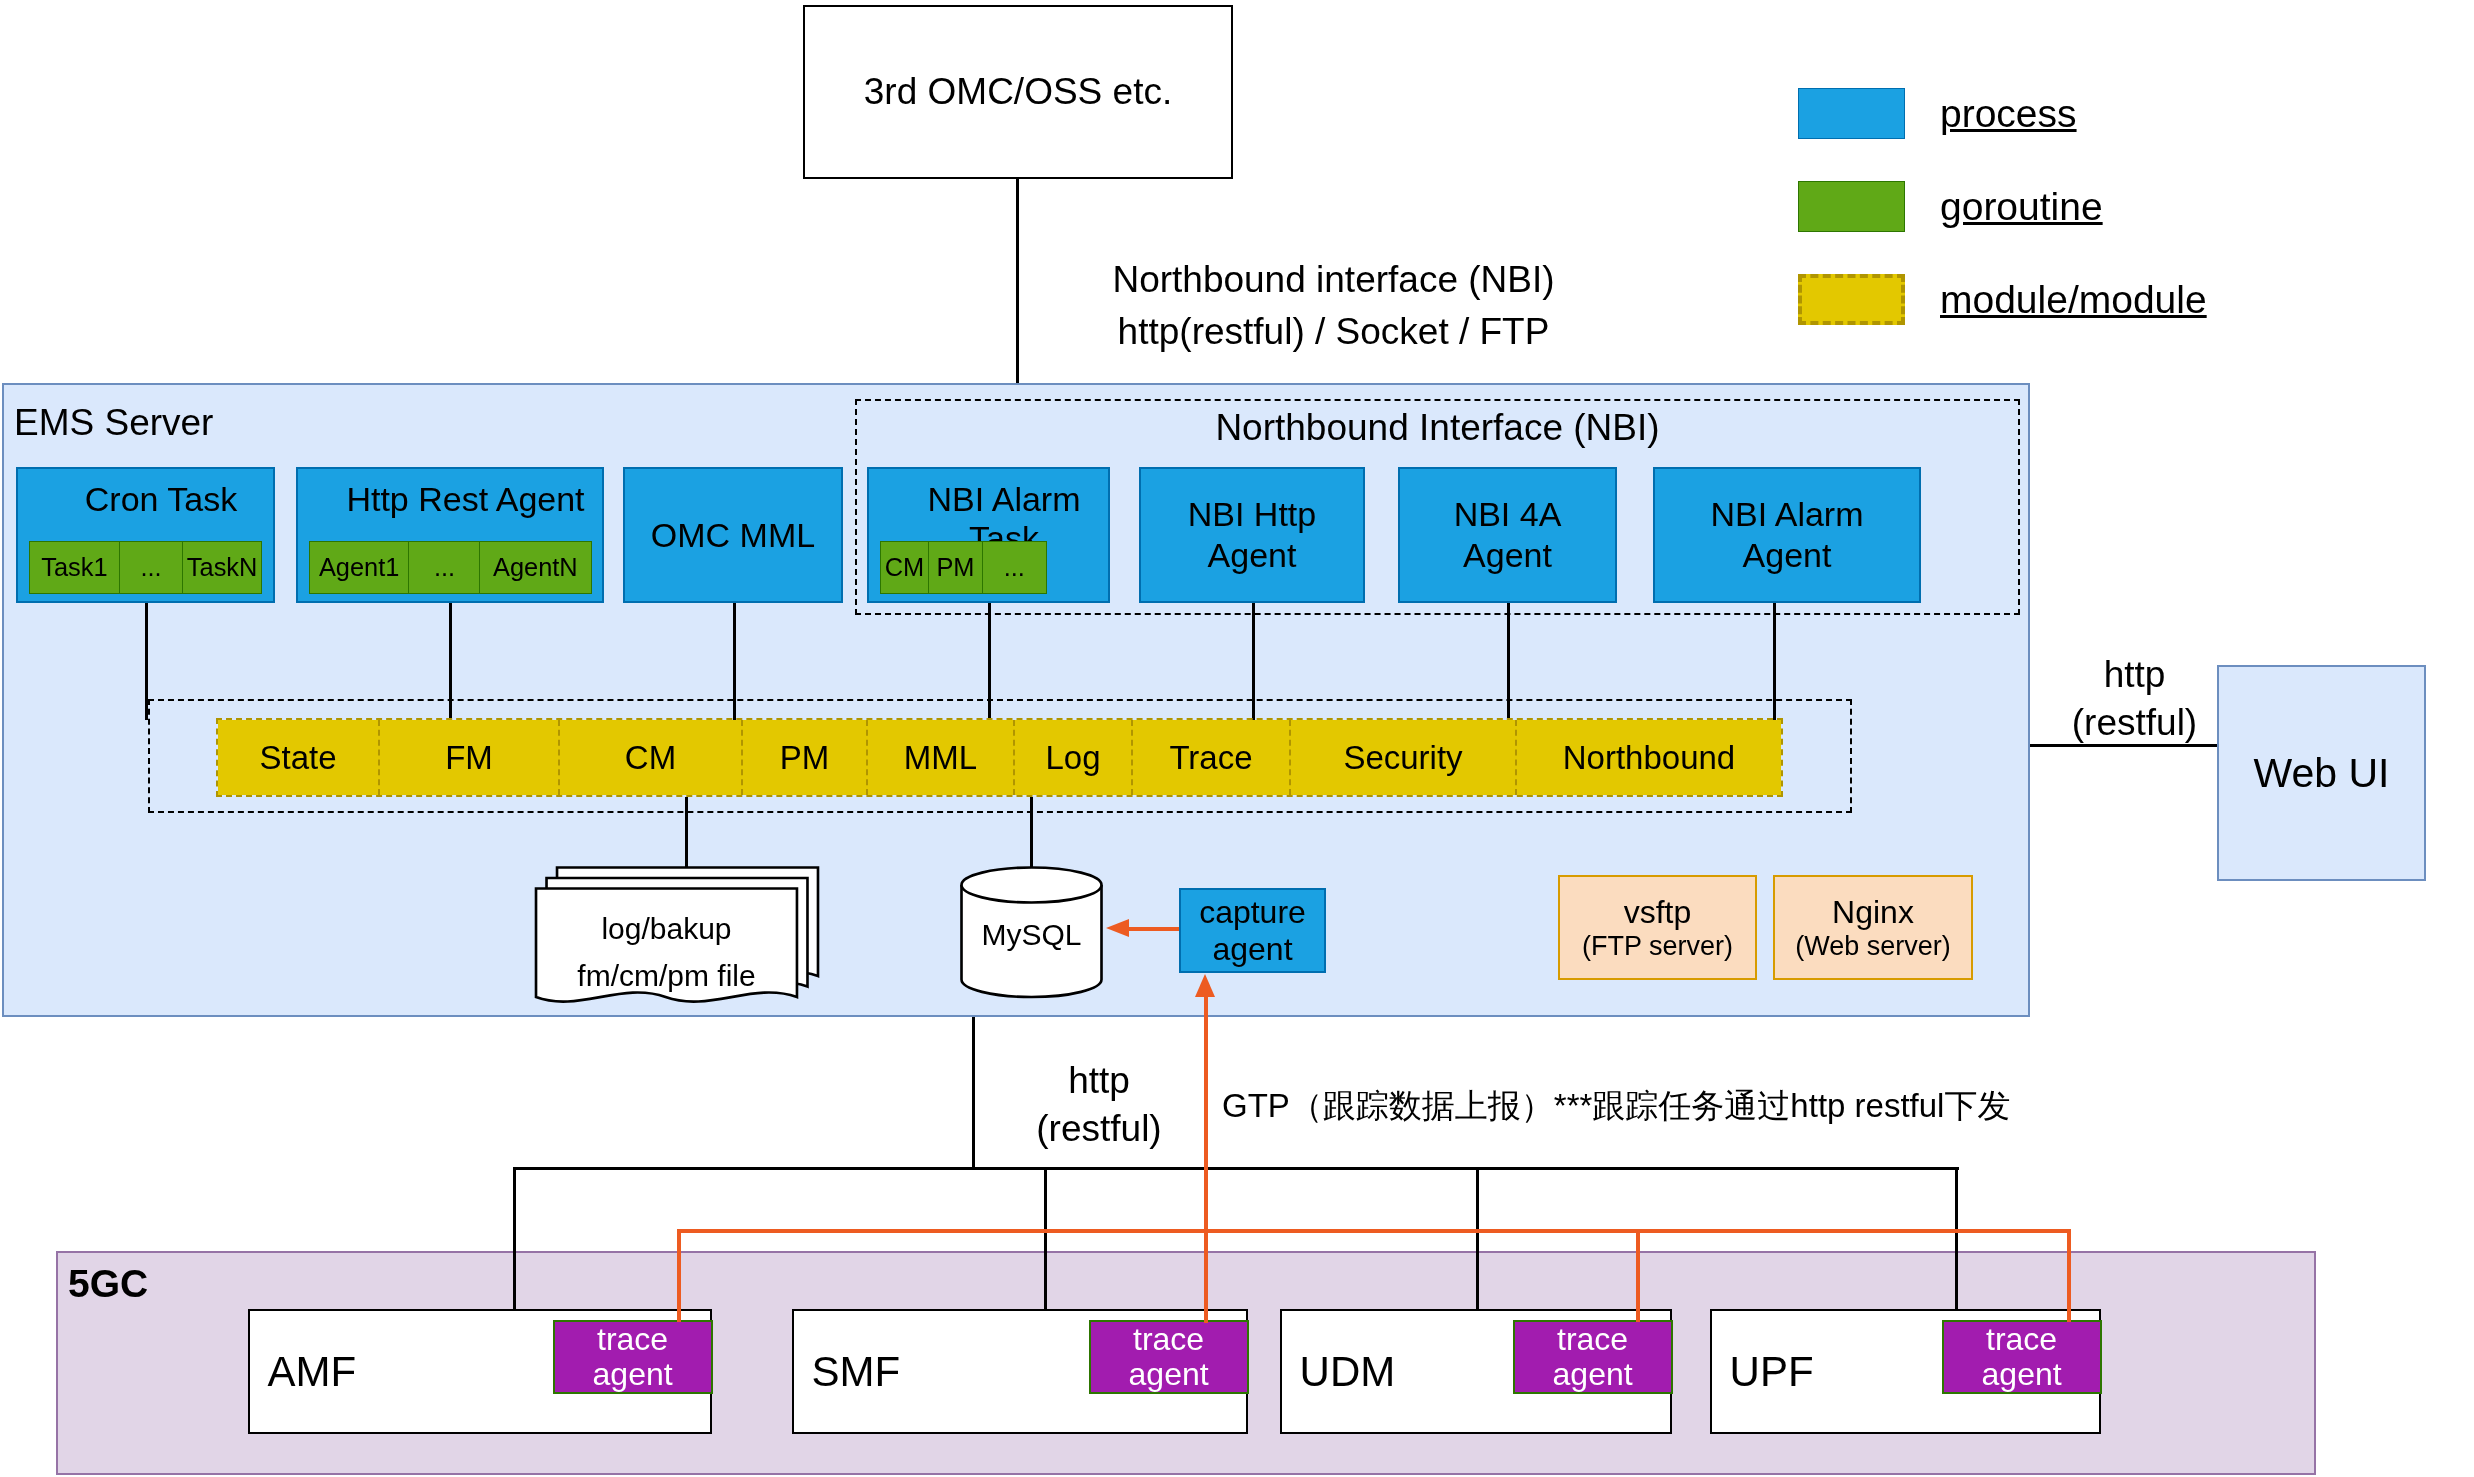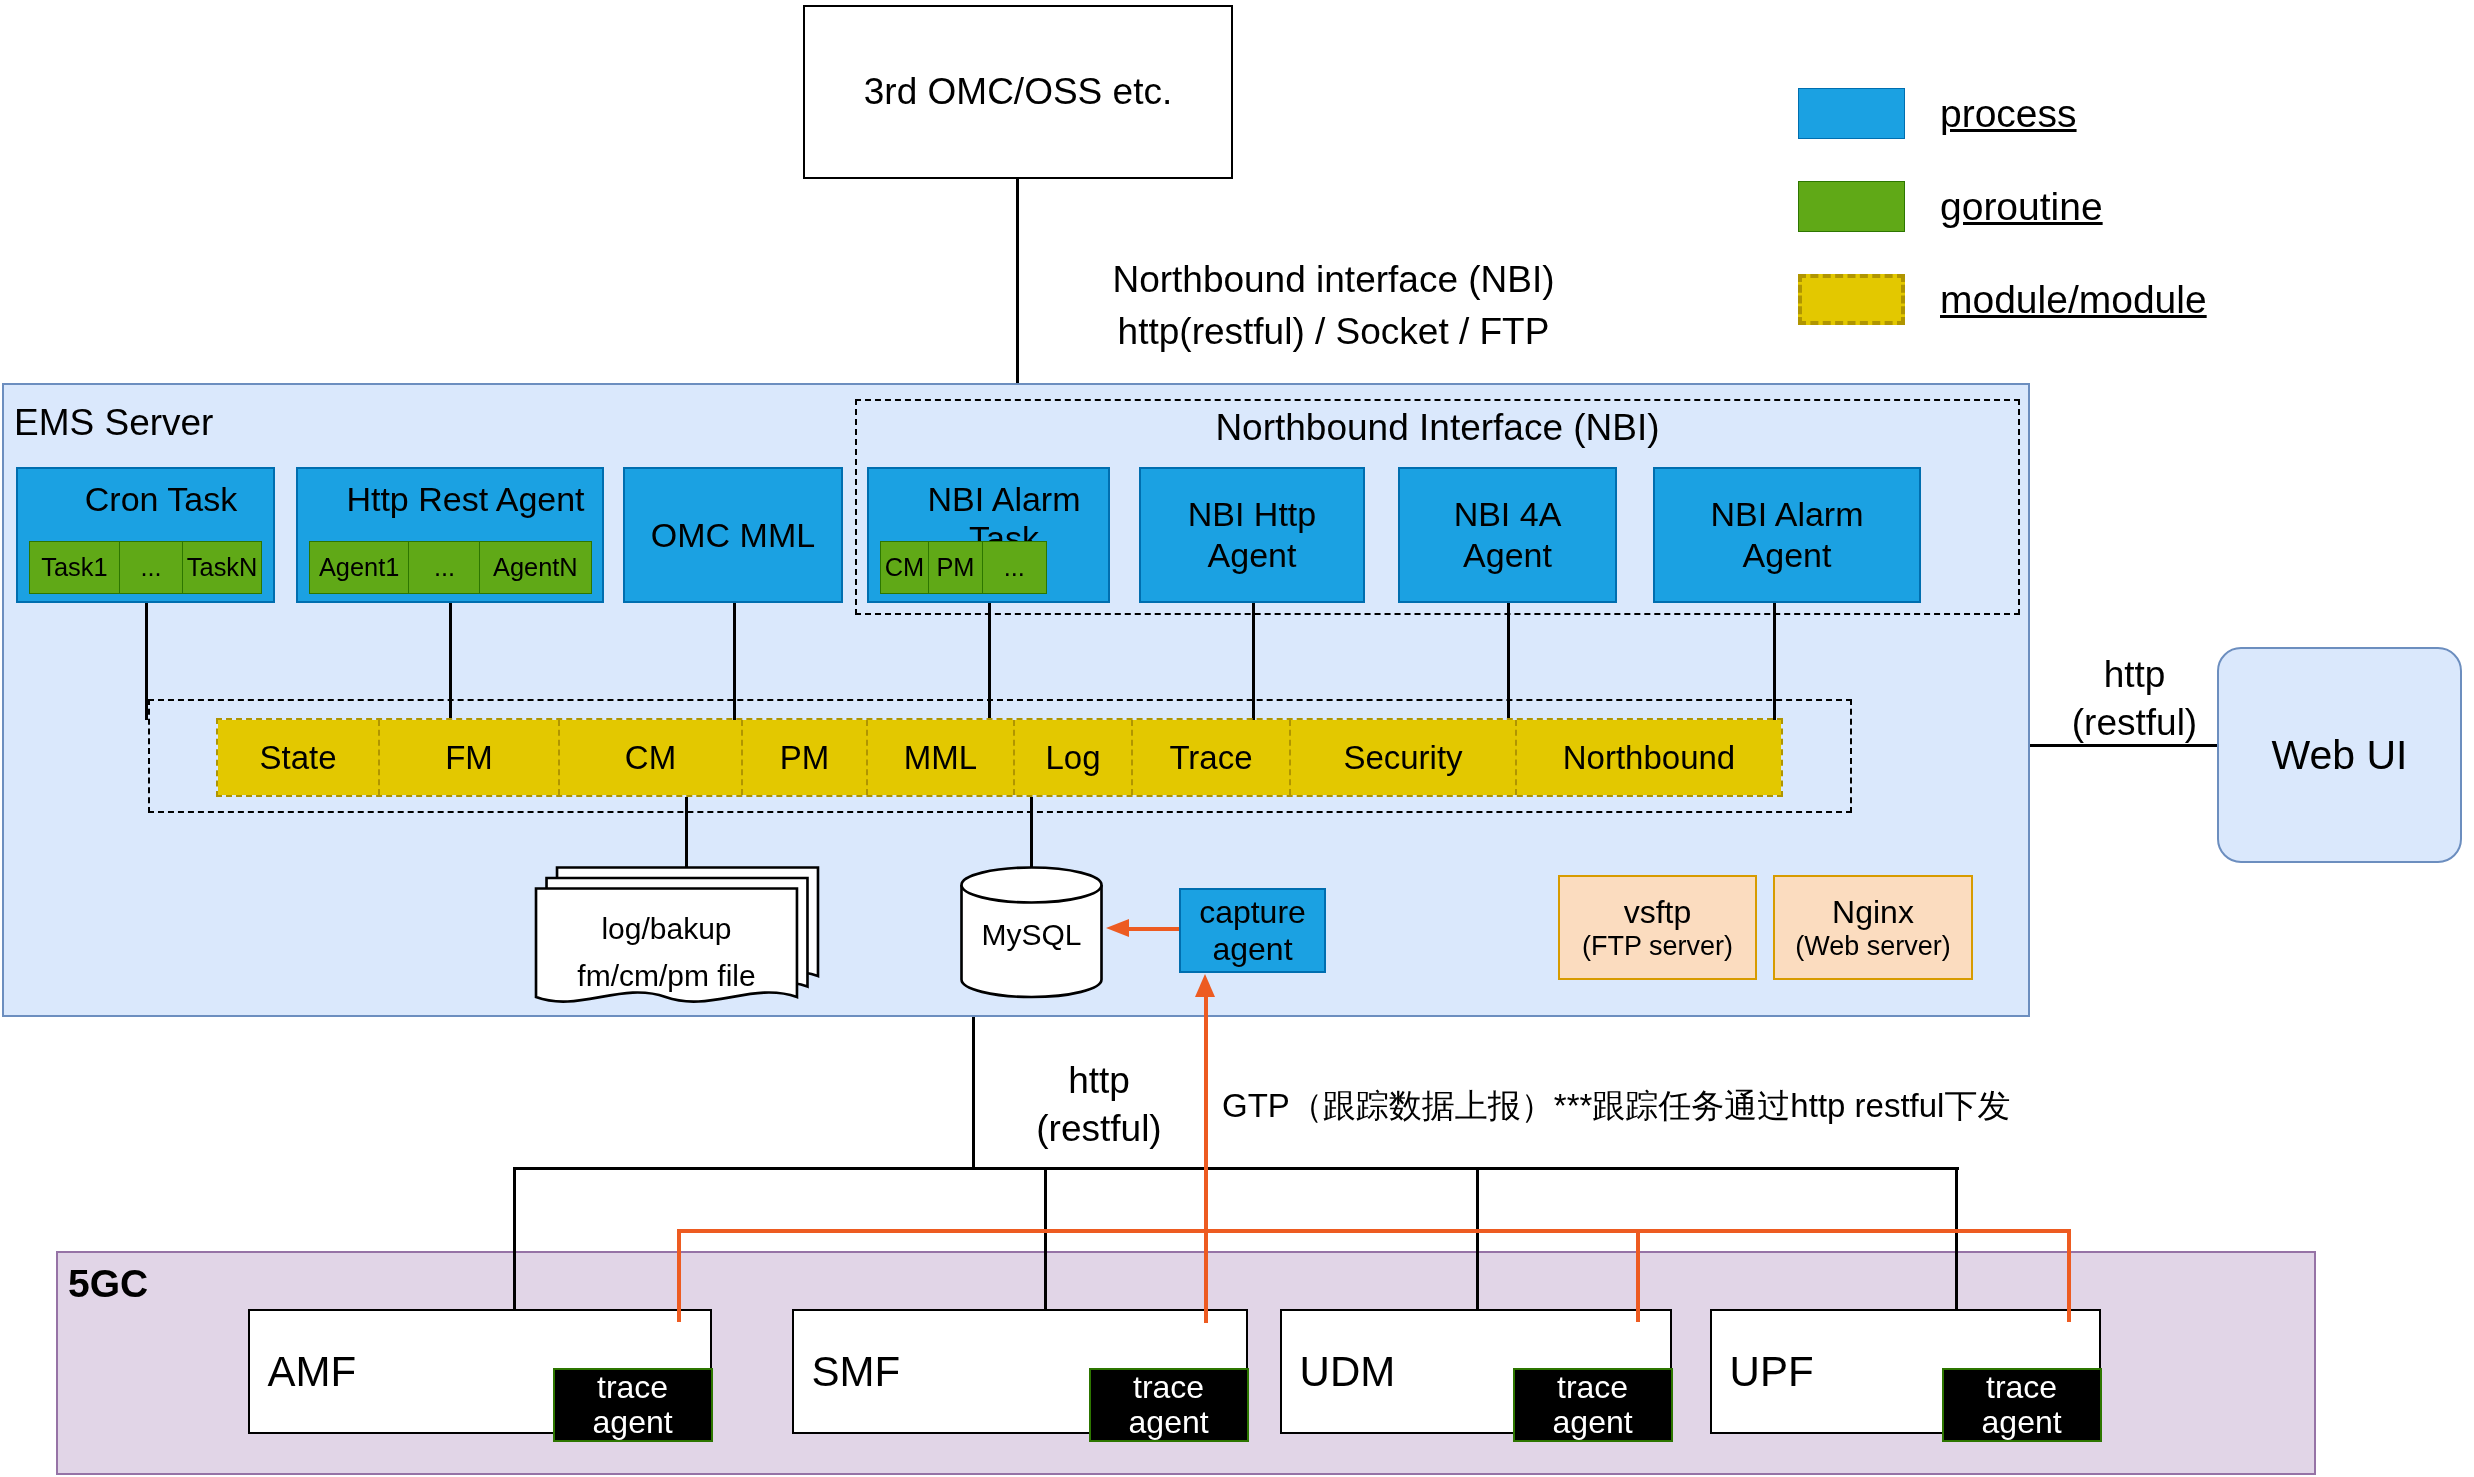--- a/index.html
+++ b/index.html
@@ -45,22 +45,22 @@
   .peachbox { background:#FBDCBF; border:2.6px solid #D79B00; z-index:2;
               display:flex; flex-direction:column; align-items:center; justify-content:center; }
   .webui { background:#DAE8FC; border:2.6px solid #6C8EBF; z-index:2; font-size:41px; }
   .capture { background:#1BA1E2; border:2.6px solid #006EAF; z-index:2; font-size:32px; line-height:1.15; }
 
   
   .nf-box { position:absolute; top:1309px; height:125px; background:#fff; border:2.6px solid #000;
             z-index:2; display:flex; align-items:center; }
   .nf-name { padding-left:17.6px; font-size:42px; }
   .trace-agent { position:absolute; right:-2.6px; top:8.8px; width:160px; height:74px;
-            background:#000000; border:2.6px solid #2D7600; color:#ffffff; font-size:32px;
-            line-height:1.1; display:flex; align-items:center; justify-content:center; text-align:center;margin-top:48px; }
+            background:#a21caf; border:2.6px solid #2D7600; color:#ffffff; font-size:32px;
+            line-height:1.1; display:flex; align-items:center; justify-content:center; text-align:center; }
 
   
   .legend-row { display:flex; align-items:center; margin-bottom:42px;text-decoration:underline; }
   .swatch { width:107px; height:51px; margin-right:35px; }
   .swatch-process   { background:#1BA1E2; border:1.8px solid #006EAF; }
   .swatch-goroutine { background:#60A917; border:1.8px solid #2D7600; }
   .swatch-package   { background:#E3C800; border:4.4px dashed #B09500; }
   .legend-label { font-size:39px; }
 
   .biglabel { font-size:37px; line-height:1.4; z-index:3; }
@@ -201,21 +201,21 @@
   <div class="abs peachbox" style="left:1558px;top:875px;width:199px;height:105px;">
     <div style="font-size:32px;">vsftp</div>
     <div style="font-size:27px;">(FTP server)</div>
   </div>
 
   <div class="abs biglabel" style="left:2040px;top:651px;width:189px;text-align:center;line-height:1.3;">
     <div>http</div>
     <div>(restful)</div>
   </div>
   <div class="line" style="left:2030px;top:744px;width:187px;height:2.6px;"></div>
-  <div class="abs webui center" style="left:2217px;top:647px;width:245px;height:216px;border-radius:24px;">
+  <div class="abs webui center" style="left:2217px;top:665px;width:209px;height:216px;">
     <span>Web UI</span>
   </div>
 
   <div class="line" style="left:972px;top:1017px;width:2.6px;height:153px;"></div>
   <div class="abs biglabel" style="left:996px;top:1057px;width:206px;text-align:center;line-height:1.3;">
     <div>http</div>
     <div>(restful)</div>
   </div>
   <div class="abs" style="left:1222px;top:1084px;font-size:33px;white-space:nowrap;z-index:3;">GTP（跟踪数据上报）***跟踪任务通过http restful下发</div>
 

